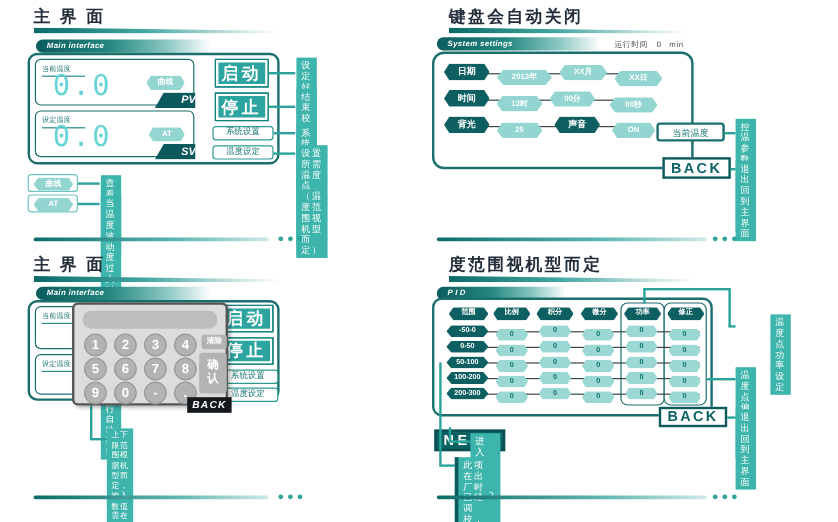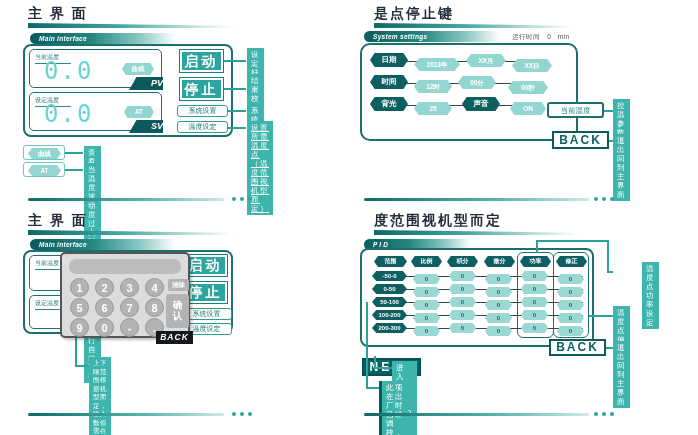--- a/index.html
+++ b/index.html
@@ -73,21 +73,21 @@
     <div class="lineh" style="left:224px;top:60px;width:22px;"></div>
     <div class="lineh" style="left:224px;top:88px;width:22px;"></div>
     <div class="lineh" style="left:228px;top:110px;width:18px;"></div>
     <div class="lineh" style="left:228px;top:127px;width:18px;"></div>
 
     <div class="ann" style="left:247px;top:48px;">设定好温度后点启动
 键设备开始升温工作</div>
     <div class="ann" style="left:247px;top:74px;">结束校验或暂停工作
 是点停止键</div>
     <div class="ann" style="left:247px;top:104px;">系统相关设置</div>
-    <div class="ann" style="left:247px;top:121px;text-decoration:underline;">设置所需温度点（温
+    <div class="ann" style="left:247px;top:121px;">设置所需温度点（温
 度范围视机型而定）</div>
 
     <div class="legend-box" style="left:23px;top:145px;width:42px;height:15px;">
       <div class="hex hexl" style="left:4px;top:2px;width:33px;height:11px;font-size:6.5px;line-height:11px;">曲线</div>
     </div>
     <div class="lineh" style="left:65px;top:152px;width:18px;"></div>
     <div class="ann" style="left:84px;top:146px;">查看记录及曲线</div>
 
     <div class="legend-box" style="left:23px;top:162px;width:42px;height:15px;">
       <div class="hex hexl" style="left:4px;top:2px;width:33px;height:11px;font-size:6.5px;line-height:11px;">AT</div>
@@ -97,21 +97,21 @@
 
     <div class="sep" style="left:28px;top:198px;width:196px;"></div>
     <div class="dots" style="left:232px;top:197px;">
         <span></span>
         <span></span>
         <span></span>
       </div>
   </div>
 
   <div class="abs">
-    <div class="title" style="left:374px;top:5px;">是点停止键</div>
+    <div class="title" style="left:374px;top:5px;">键盘会自动关闭</div>
     <div class="swoosh" style="left:374px;top:23px;width:200px;"></div>
     <div class="banner" style="left:364px;top:31px;width:142px;">System settings</div>
     <div class="runtime" style="left:512px;top:33px;">
       <span>运行时间</span>
       <span style="margin-left:5px;">0</span>
       <span style="margin-left:4px;">min</span>
     </div>
     <div class="frame" style="left:360px;top:43px;width:218px;height:98px;border-radius:10px;"></div>
 
     <div class="rowline" style="left:382px;top:61px;width:162px;"></div>

